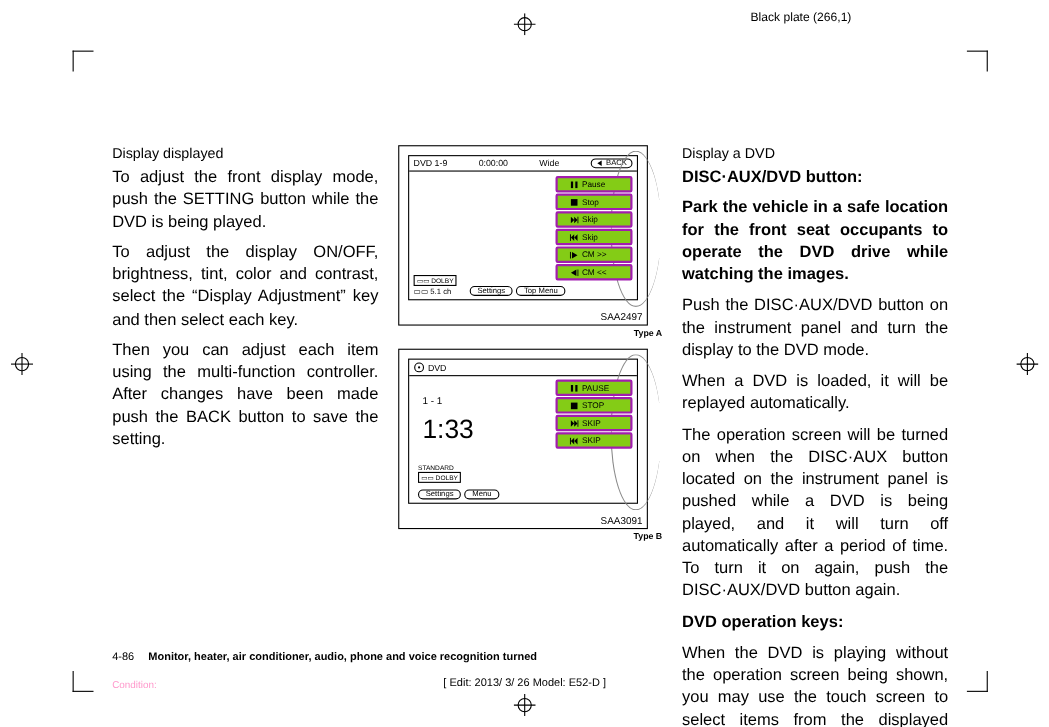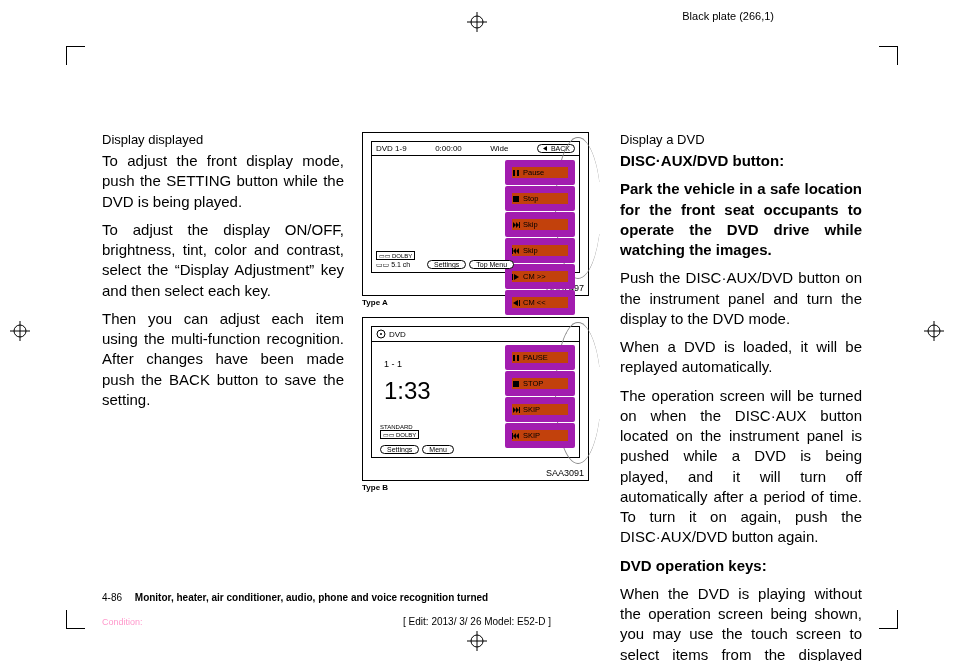--- a/index.html
+++ b/index.html
@@ -111,29 +111,29 @@
     align-items:center;
     gap:3px;
   }
   .menu-list {
     position:absolute;
     right:4px;
     top:18px;
     width:70px;
   }
   .menu-item {
-    border:7px solid #a21caf;
+    border:2px solid #a21caf;
     border-radius:2px;
     margin-bottom:1px;
-    padding:1px 0;
+    padding:1px 11px;
     display:flex;
     align-items:center;
     gap:3px;
     font-size:7.5px;
-    background:#c2410c;
+    background:#84cc16;
   }
   .menu-item svg { flex:0 0 auto; }
   .fig-bottom {
     position:absolute;
     bottom:3px;
     left:4px;
     font-size:7px;
     display:flex;
     gap:4px;
     align-items:center;
@@ -145,21 +145,21 @@
     font-size:7px;
     background:#fff;
   }
   .fig-badge {
     border:1px solid #000;
     padding:0 2px;
     font-size:6px;
     display:inline-block;
   }
   .type-label {
-    text-align:left;
+    text-align:right;
     font-size:8px;
     font-weight:bold;
     margin: 0 0 10px 0;
   }
   .big-time {
     position:absolute;
     left:12px;
     top:50px;
     font-size:24px;
     font-weight:normal;
@@ -257,21 +257,21 @@
 <div class="l-shape l-br"></div>
 
 <div class="plate-header">Black plate (266,1)</div>
 
 <div class="content">
 
   <div class="col">
     <h3>Display displayed</h3>
     <p>To adjust the front display mode, push the SETTING button while the DVD is being played.</p>
     <p>To adjust the display ON/OFF, brightness, tint, color and contrast, select the “Display Adjustment” key and then select each key.</p>
-    <p>Then you can adjust each item using the multi-function recognition. After changes have been made push the BACK button to save the setting.</p>
+    <p>Then you can adjust each item using the multi-function controller. After changes have been made push the BACK button to save the setting.</p>
   </div>
 
   <div class="col" style="flex:0 0 240px">
 
     <div class="figure-box">
       <div class="figure-inner">
         <div class="fig-header">
           <span>DVD  1-9</span>
           <span>0:00:00</span>
           <span>Wide</span>

